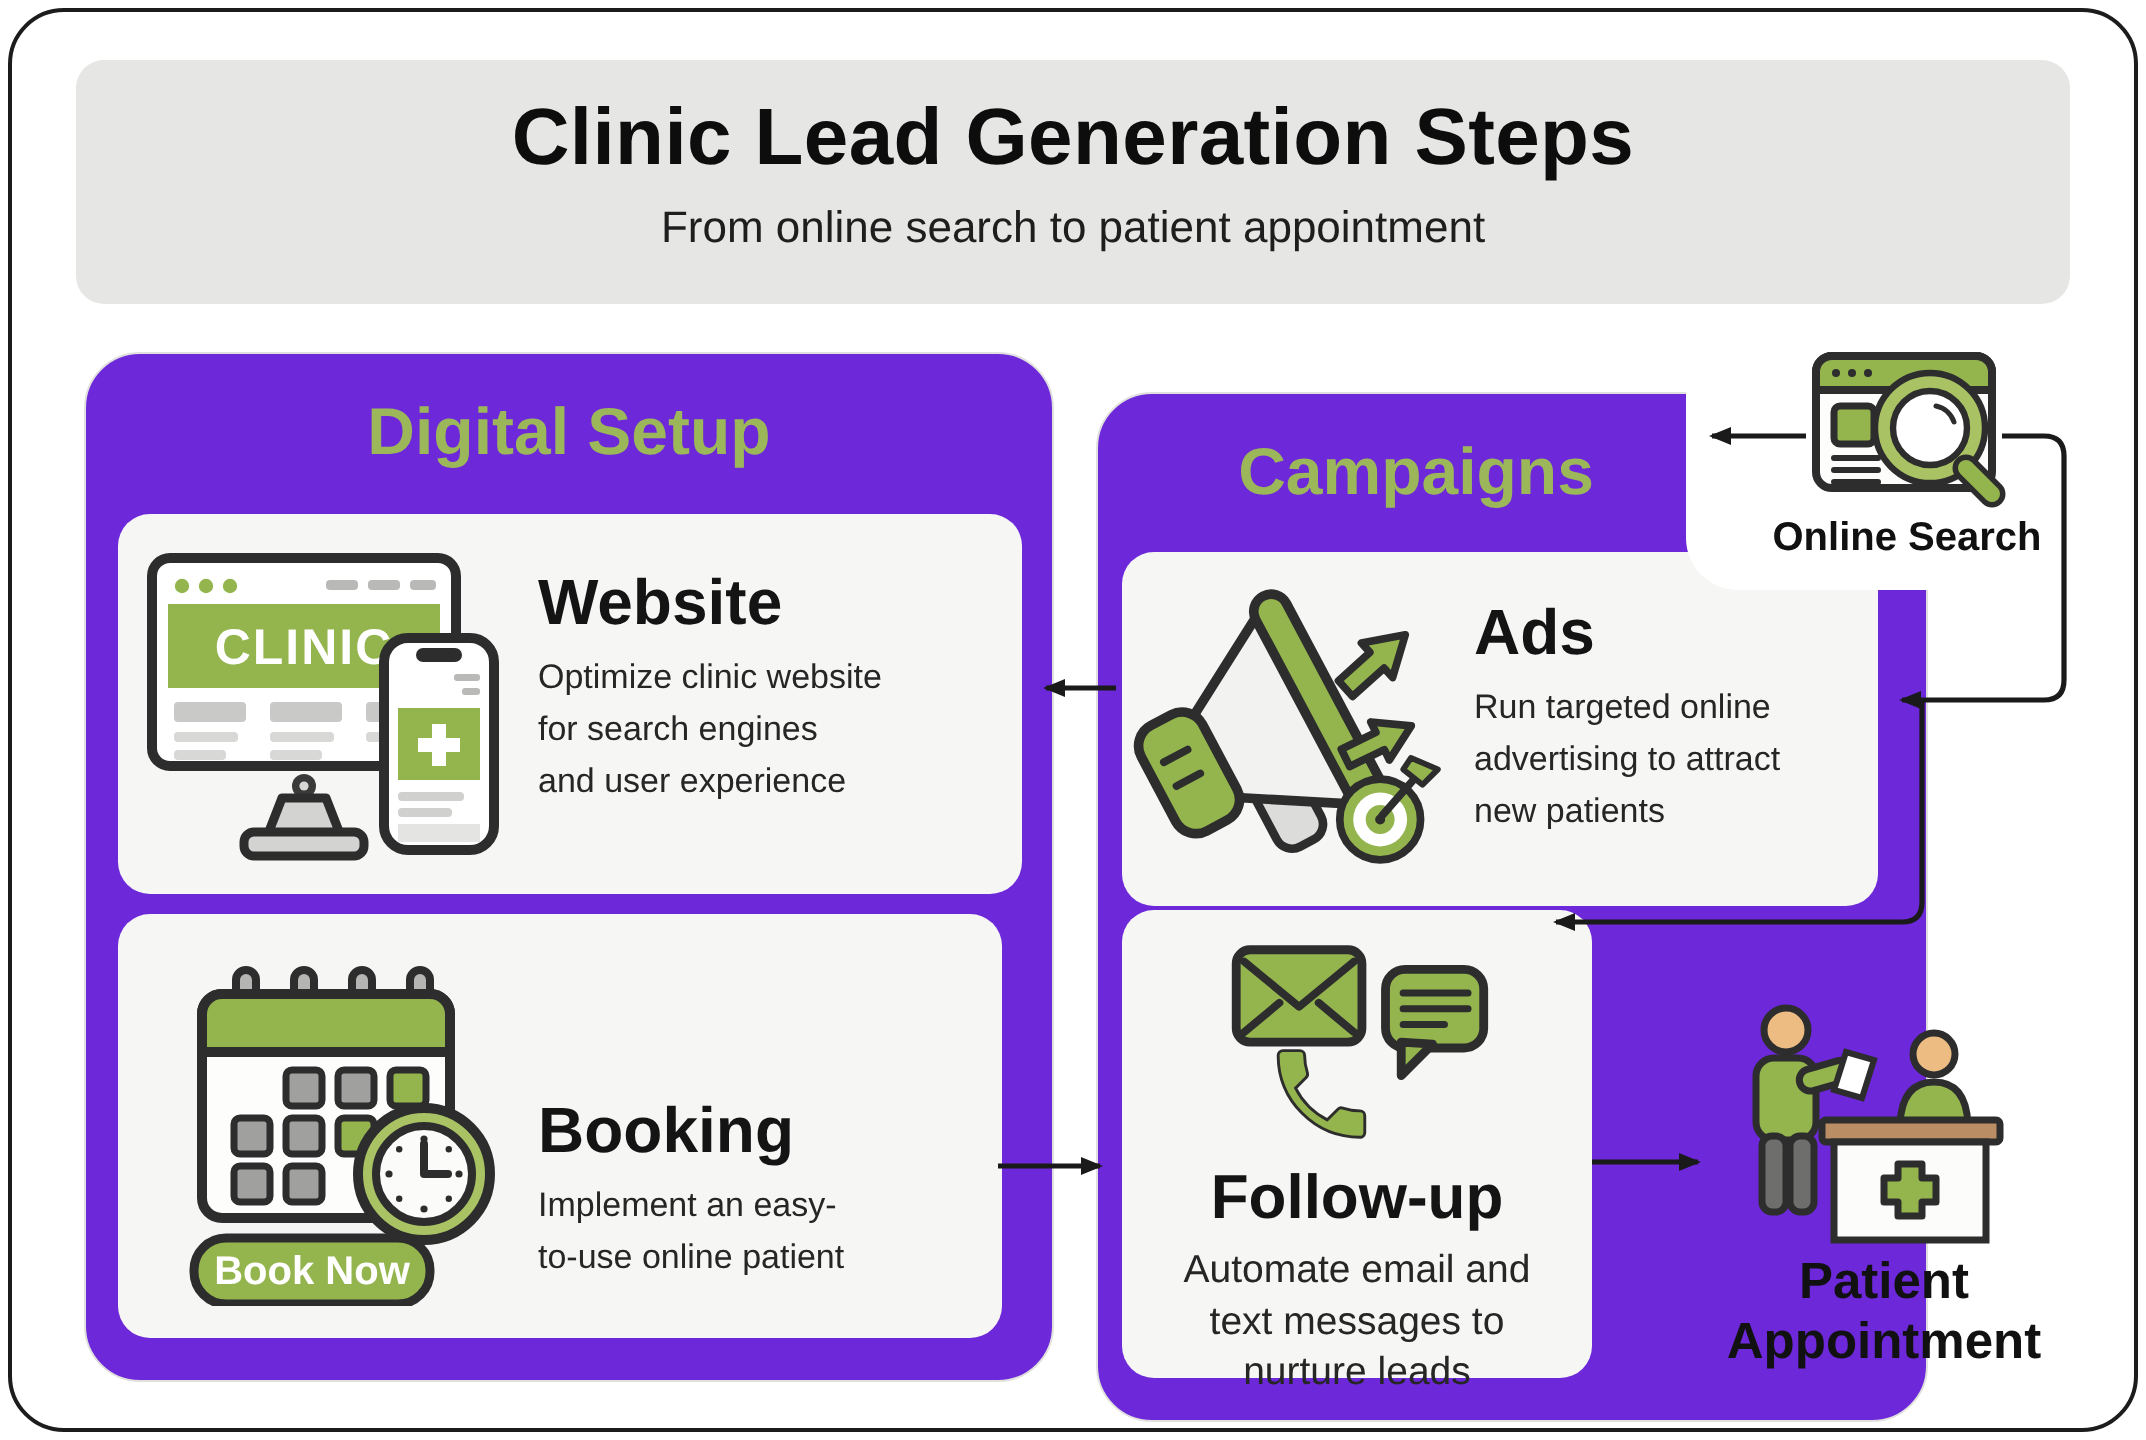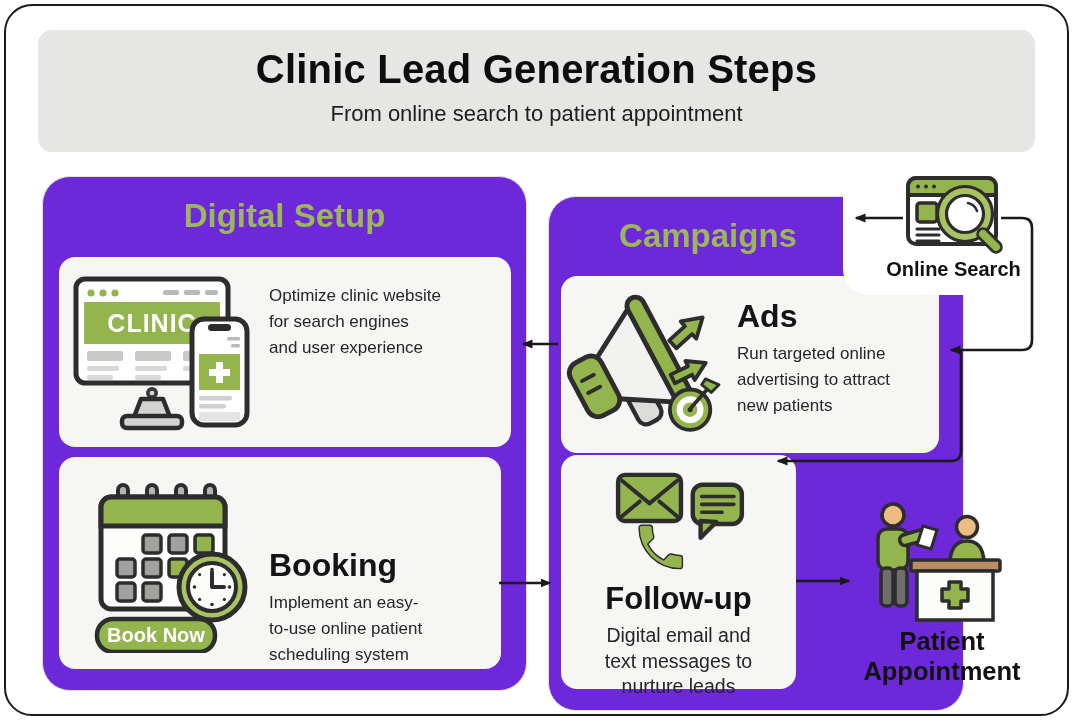--- a/index.html
+++ b/index.html
@@ -99,20 +99,21 @@
         <rect x="137" y="49" width="23" height="7" rx="3.5" fill="#2d2d2d"></rect>
         <rect x="156" y="62" width="13" height="3.5" rx="1.5" fill="#b9b9b7"></rect>
           <rect x="160" y="69" width="9" height="3.5" rx="1.5" fill="#b9b9b7"></rect>
         <rect x="128" y="79" width="41" height="36" fill="#94b44e"></rect>
         <path d="M145 87 h7 v7 h7 v7 h-7 v7 h-7 v-7 h-7 v-7 h7 z" fill="#ffffff"></path>
         <rect x="128" y="121" width="33" height="4.5" rx="2" fill="#d0d0ce"></rect>
           <rect x="128" y="129" width="27" height="4.5" rx="2" fill="#d0d0ce"></rect>
         <rect x="128" y="137" width="41" height="9" fill="#e4e4e2"></rect>
       </svg>
       <div class="txt">
+        <h2>Website</h2>
         <div class="line">Optimize clinic website</div>
         <div class="line">for search engines</div>
         <div class="line">and user experience</div>
       </div>
     </div>
 
     <div class="card" id="card-booking">
       <svg class="illus" width="160" height="176" viewBox="0 0 160 176">
 
         <g fill="#b5b5b3" stroke="#2d2d2d" stroke-width="4">
@@ -149,21 +150,20 @@
         </g>
         <path d="M119 110 V 95 M119 110 H 131" stroke="#2d2d2d" stroke-width="4" stroke-linecap="round" fill="none"></path>
 
         <rect x="4" y="142" width="118" height="33" rx="16" fill="#94b44e" stroke="#2d2d2d" stroke-width="4.5"></rect>
         <text x="63" y="165" text-anchor="middle" font-size="20" font-weight="bold" fill="#ffffff">Book Now</text>
       </svg>
       <div class="txt">
         <h2>Booking</h2>
         <div class="line">Implement an easy-</div>
         <div class="line">to-use online patient</div>
-        <div class="line">scheduling system</div>
       </div>
     </div>
   </div>
 
   <div class="panel" id="panel-campaigns">
     <div class="panel-title">Campaigns</div>
 
     <div class="card" id="card-ads">
       <svg class="illus" width="178" height="153" viewBox="0 0 185 158">
         <g transform="rotate(-28 70 82)">
@@ -200,21 +200,21 @@
         <rect x="8" y="6" width="64" height="47" rx="7" fill="#94b44e" stroke="#2d2d2d" stroke-width="4.5"></rect>
         <path d="M12 12 L40 35 L68 12 M12 48 L30 33 M68 48 L50 33" fill="none" stroke="#2d2d2d" stroke-width="4" stroke-linecap="round" stroke-linejoin="round"></path>
 
         <rect x="84" y="16" width="50" height="40" rx="10" fill="#94b44e" stroke="#2d2d2d" stroke-width="4.5"></rect>
         <polygon points="92,53 92,70 108,54" fill="#94b44e" stroke="#2d2d2d" stroke-width="4.5" stroke-linejoin="round"></polygon>
         <path d="M93 28 H126 M93 36 H126 M93 44 H114" stroke="#2d2d2d" stroke-width="3.6" stroke-linecap="round"></path>
 
         <path transform="translate(22,50) scale(2.45)" fill="#94b44e" stroke="#2d2d2d" stroke-width="0.6" d="M6.62 10.79c1.44 2.83 3.76 5.14 6.59 6.59l2.2-2.2c.27-.27.67-.36 1.02-.24 1.12.37 2.33.57 3.57.57.55 0 1 .45 1 1V20c0 .55-.45 1-1 1-9.39 0-17-7.61-17-17 0-.55.45-1 1-1h3.5c.55 0 1 .45 1 1 0 1.25.2 2.45.57 3.57.11.35.03.74-.25 1.02l-2.2 2.2z"></path>
       </svg>
       <h2>Follow-up</h2>
-      <div class="line">Digital email and</div>
+      <div class="line">Automate email and</div>
       <div class="line">text messages to</div>
       <div class="line">nurture leads</div>
     </div>
   </div>
 
   <div class="notch"></div>
   <svg id="online-search-icon" width="98" height="82" viewBox="0 0 98 82">
     <rect x="3" y="6" width="88" height="66" rx="8" fill="#fdfdfc" stroke="#2d2d2d" stroke-width="4"></rect>
     <path d="M11 6 h72 a8 8 0 0 1 8 8 v9 h-88 v-9 a8 8 0 0 1 8 -8 z" fill="#94b44e" stroke="#2d2d2d" stroke-width="4"></path>
     <circle cx="13" cy="14.5" r="2" fill="#2d2d2d"></circle>

